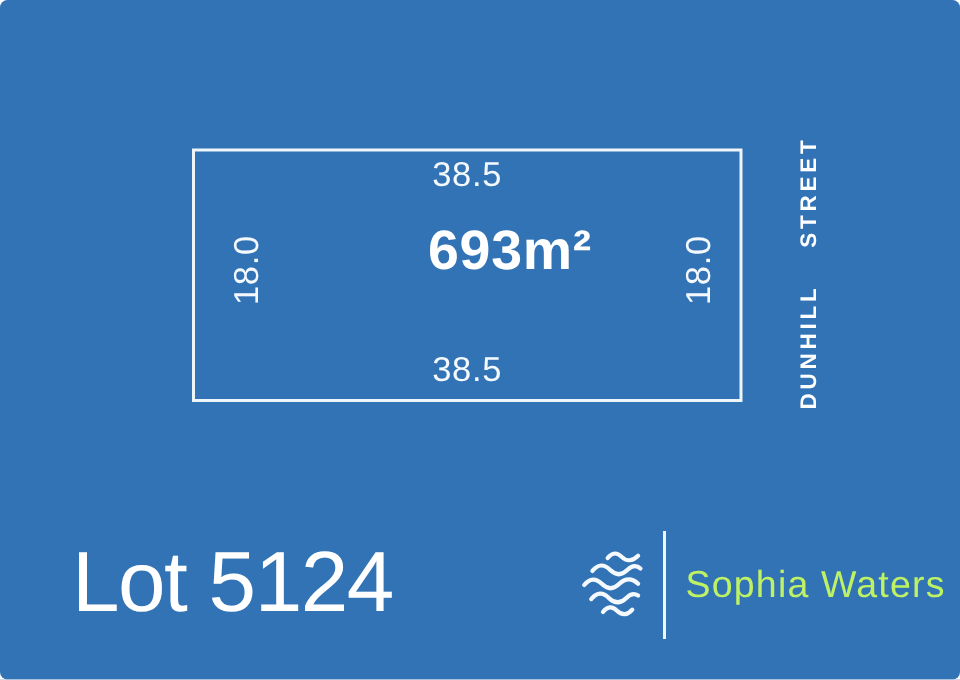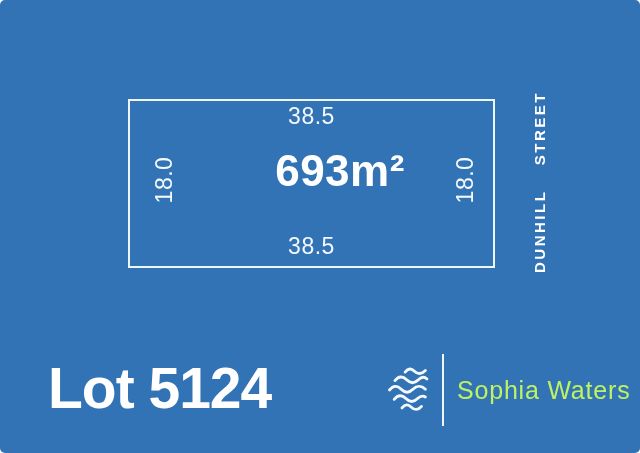--- a/index.html
+++ b/index.html
@@ -60,21 +60,21 @@
   .dim-right {
     left: 425px;
     top: 168px;
   }
   .area-label {
     position: absolute;
     left: 128px;
     width: 424px;
     top: 146px;
     text-align: center;
-    font-size: 44px;
+    font-size: 37px;
     font-weight: 700;
     letter-spacing: 0.5px;
   }
   
   .street-label {
     position: absolute;
     left: 448px;
     top: 172px;
     width: 182px;
     height: 20px;
@@ -86,21 +86,21 @@
     font-weight: 700;
     letter-spacing: 2.5px;
     white-space: nowrap;
   }
   
   .lot-title {
     position: absolute;
     left: 48px;
     top: 360px;
     font-size: 57px;
-    font-weight: 700;
+    font-weight: 400;
     letter-spacing: -1px;
     line-height: 1;
   }
   .brand {
     position: absolute;
     left: 383px;
     top: 352px;
     height: 76px;
     display: flex;
     align-items: center;

